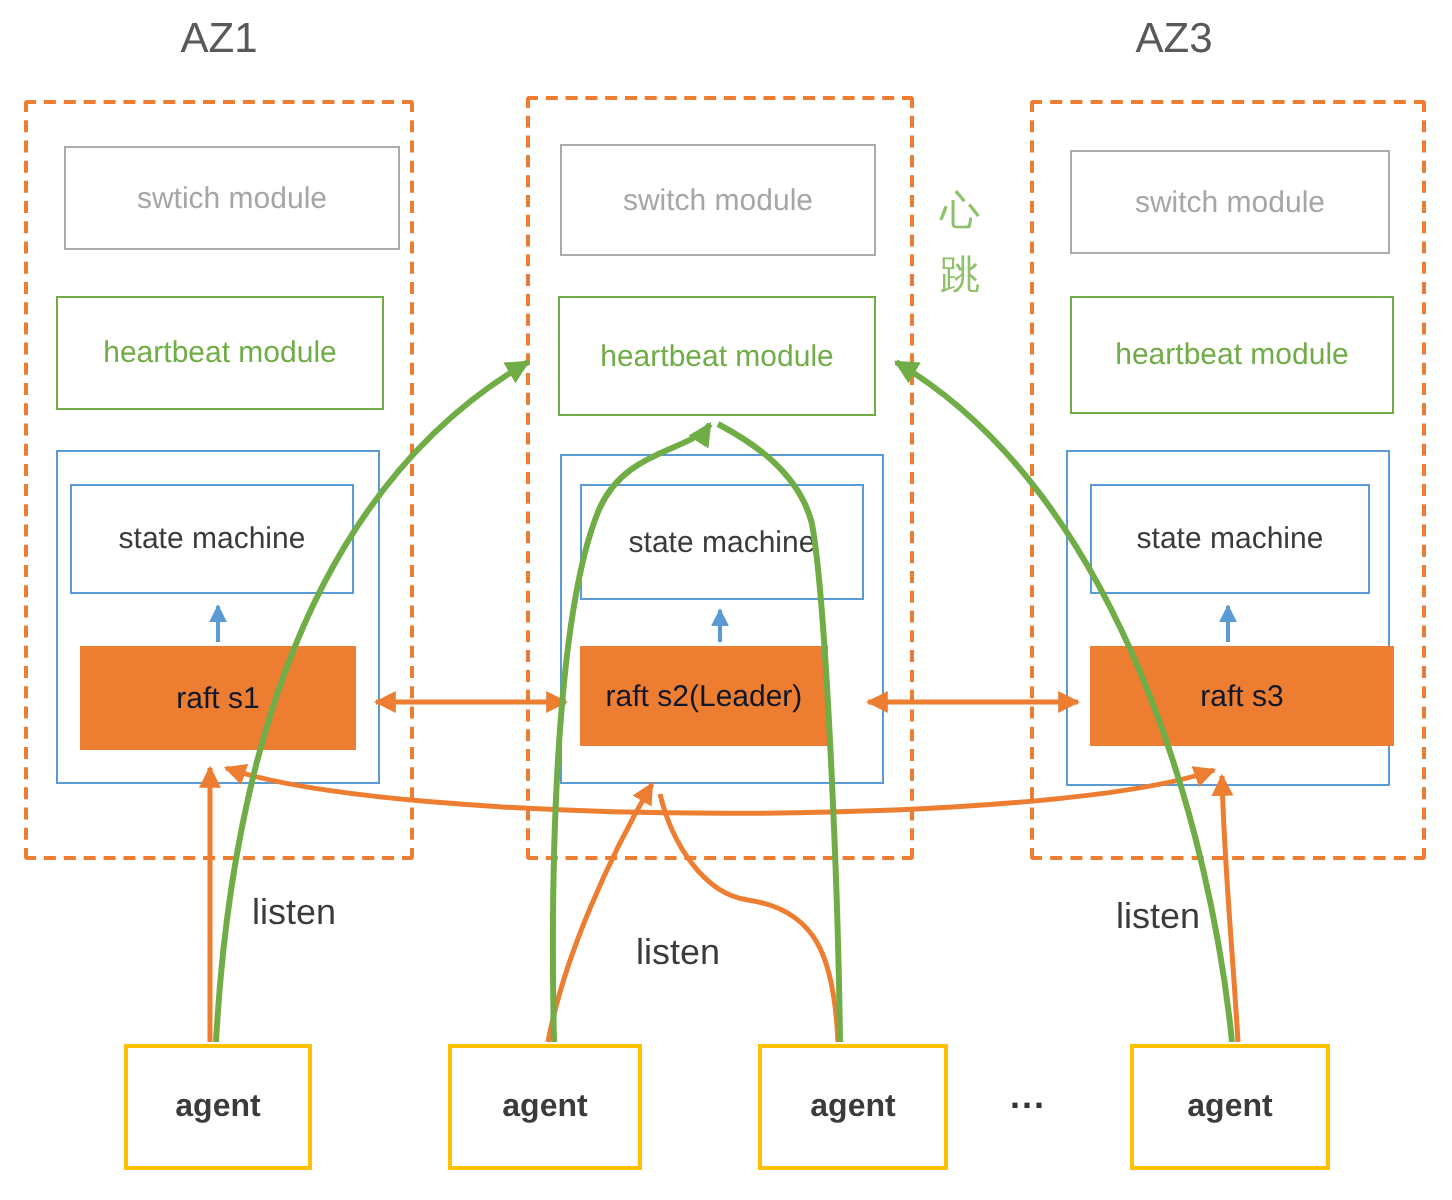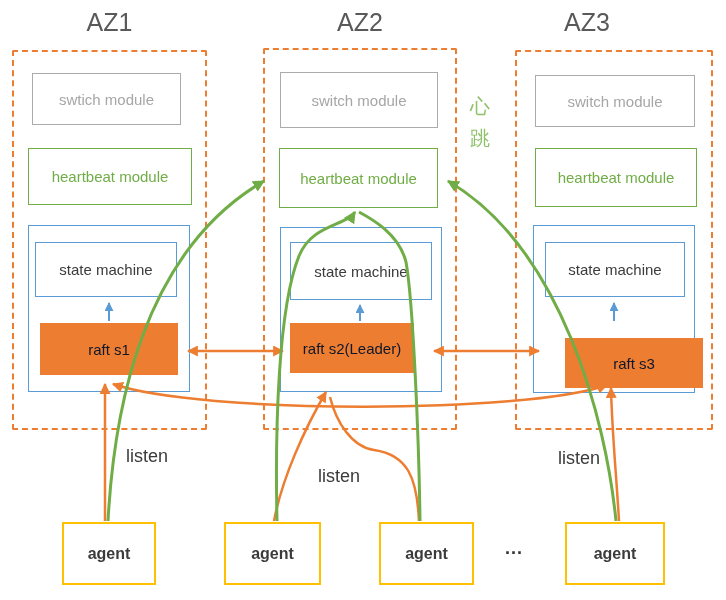--- a/index.html
+++ b/index.html
@@ -6,21 +6,21 @@
     --orange:#ED7D31; --green:#70AD47; --blue:#5B9BD5; --yellow:#FFC000;
     --gray-border:#ABABAB; --gray-text:#A6A6A6; --title-gray:#595959;
     --text-dark:#3B3B3B; --cn-green:#8FC06A;
   }
   html,body{margin:0;padding:0;background:#ffffff;}
   #stage{
     position:relative; width:726px; height:600px; background:#ffffff;
     font-family:"Liberation Sans", sans-serif; overflow:hidden;
   }
   .az-title{
-    position:absolute; text-align:center; font-size:25px; color:var(--title-gray);
+    position:absolute; text-align:center; font-size:21px; color:var(--title-gray);
   }
   .az-zone{
     position:absolute; border:2px dashed var(--orange); box-sizing:border-box;
     border-radius:2px;
   }
   .box{
     position:absolute; box-sizing:border-box; display:flex;
     align-items:center; justify-content:center; background:#ffffff;
     font-size:15px; text-align:center;
   }
@@ -42,44 +42,43 @@
   .ln-green{ stroke:var(--green); stroke-width:3; fill:none; }
   .mk-blue{ fill:var(--blue); } .mk-orange{ fill:var(--orange); } .mk-green{ fill:var(--green); }
   .zone-content{ z-index:2; }
 </style>
 </head>
 <body>
 
 <div id="stage">
 
   <div class="az-title" style="left:12px;top:8px;width:195px;">AZ1</div>
-  <div class="az-title" style="left:263px;top:8px;width:194px;">AZ2</div>
   <div class="az-title" style="left:488px;top:8px;width:198px;">AZ3</div>
 
   <div class="az-zone" style="left:12px;top:50px;width:195px;height:380px;"></div>
   <div class="az-zone" style="left:263px;top:48px;width:194px;height:382px;"></div>
   <div class="az-zone" style="left:515px;top:50px;width:198px;height:380px;"></div>
 
-  <div class="box switch-box zone-content" style="left:32px;top:73px;width:149px;height:52px;">swtich module</div>
+  <div class="box switch-box zone-content" style="left:32px;top:73px;width:168px;height:52px;">swtich module</div>
   <div class="box heartbeat-box zone-content" style="left:28px;top:148px;width:164px;height:57px;">heartbeat module</div>
   <div class="raft-group zone-content" style="left:28px;top:225px;width:162px;height:167px;"></div>
   <div class="box state-box zone-content" style="left:35px;top:242px;width:142px;height:55px;">state machine</div>
   <div class="box raft-box zone-content" style="left:40px;top:323px;width:138px;height:52px;">raft s1</div>
 
   <div class="box switch-box zone-content" style="left:280px;top:72px;width:158px;height:56px;">switch module</div>
   <div class="box heartbeat-box zone-content" style="left:279px;top:148px;width:159px;height:60px;">heartbeat module</div>
   <div class="raft-group zone-content" style="left:280px;top:227px;width:162px;height:165px;"></div>
   <div class="box state-box zone-content" style="left:290px;top:242px;width:142px;height:58px;">state machine</div>
   <div class="box raft-box zone-content" style="left:290px;top:323px;width:124px;height:50px;">raft s2(Leader)</div>
 
   <div class="box switch-box zone-content" style="left:535px;top:75px;width:160px;height:52px;">switch module</div>
   <div class="box heartbeat-box zone-content" style="left:535px;top:148px;width:162px;height:59px;">heartbeat module</div>
   <div class="raft-group zone-content" style="left:533px;top:225px;width:162px;height:168px;"></div>
   <div class="box state-box zone-content" style="left:545px;top:242px;width:140px;height:55px;">state machine</div>
-  <div class="box raft-box zone-content" style="left:545px;top:338px;width:138px;height:50px;margin-left:20px;">raft s3</div>
+  <div class="box raft-box zone-content" style="left:545px;top:323px;width:152px;height:50px;">raft s3</div>
 
   <div class="cn-label" style="left:468px;top:90px;text-align:center;">心跳</div>
 
   <div class="listen-label" style="left:126px;top:446px;">listen</div>
   <div class="listen-label" style="left:318px;top:466px;">listen</div>
   <div class="listen-label" style="left:558px;top:448px;">listen</div>
 
   <div class="box agent-box" style="left:62px;top:522px;width:94px;height:63px;">agent</div>
   <div class="box agent-box" style="left:224px;top:522px;width:97px;height:63px;">agent</div>
   <div class="box agent-box" style="left:379px;top:522px;width:95px;height:63px;">agent</div>

